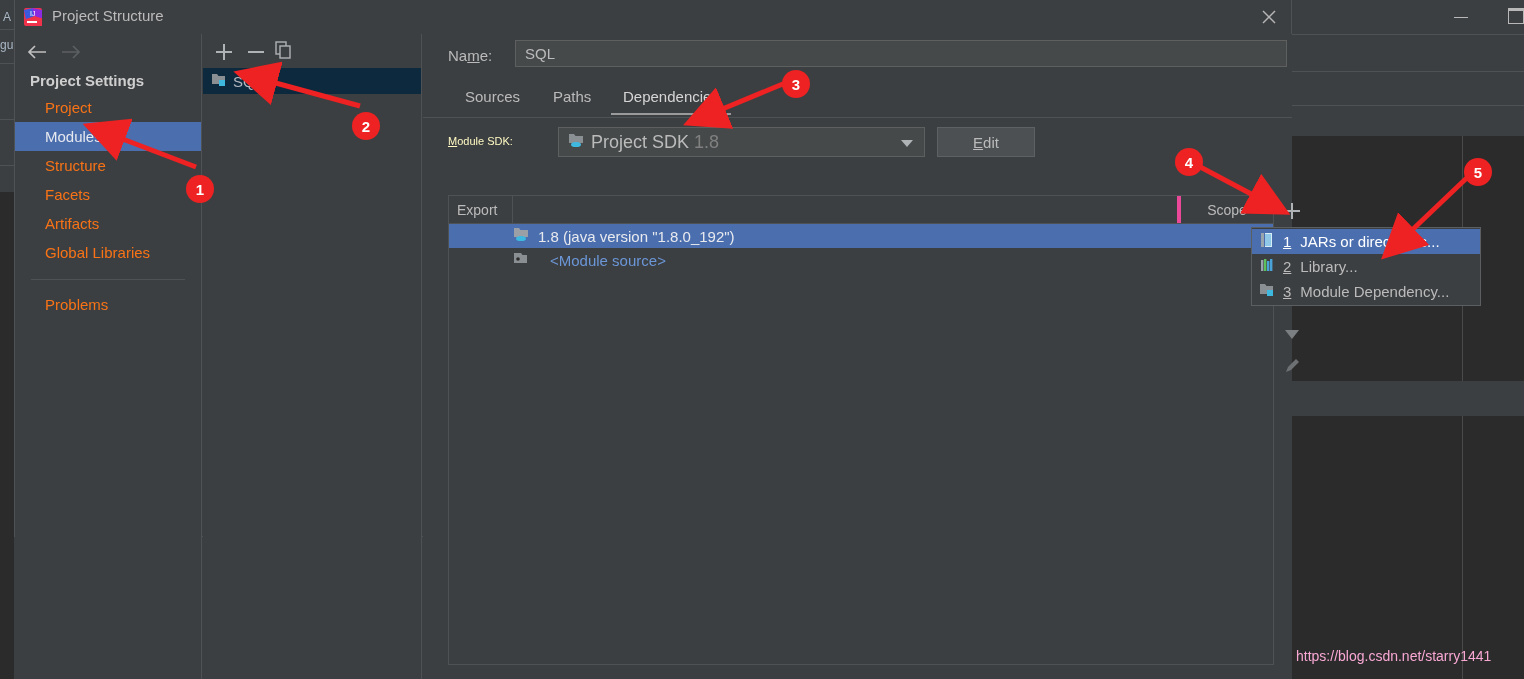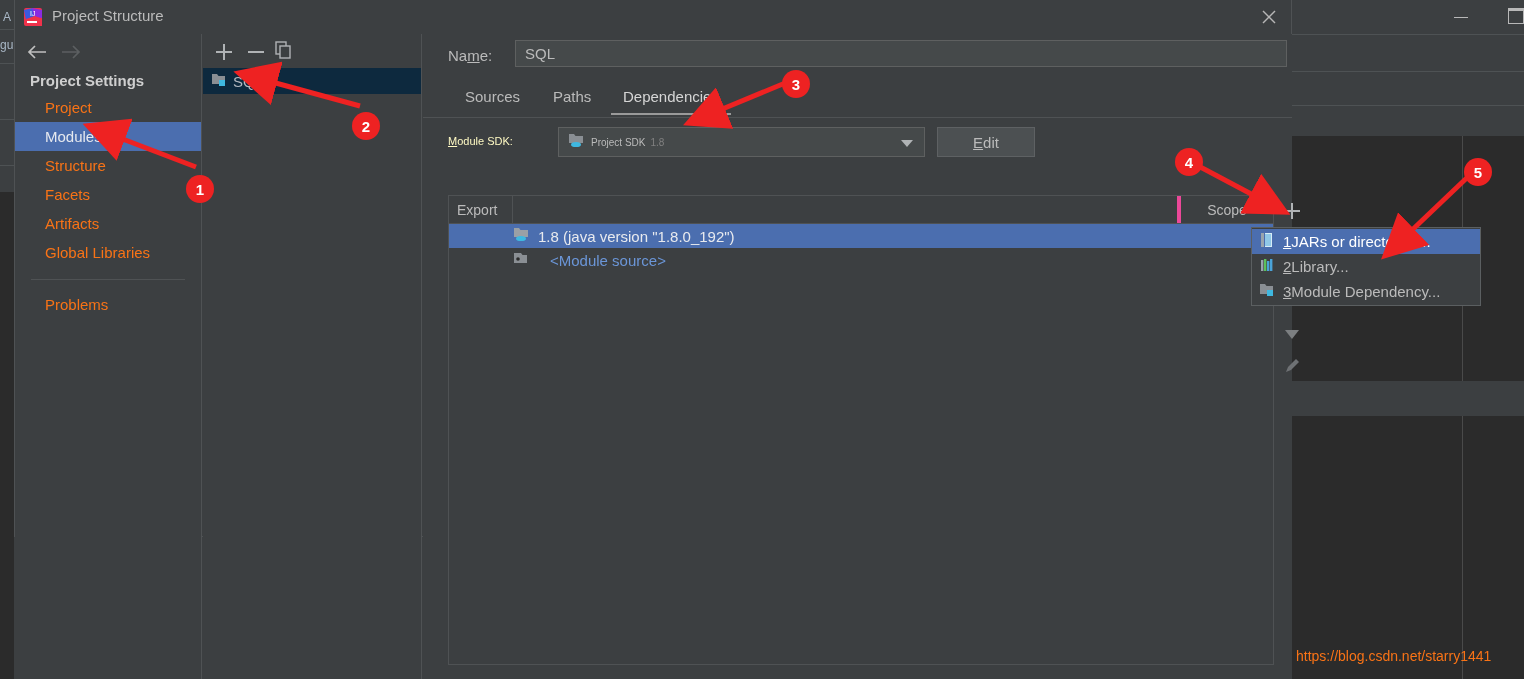--- a/index.html
+++ b/index.html
@@ -74,21 +74,21 @@
   .tabs { position: relative; height: 40px; border-bottom: 1px solid #4f5254; }
   .tab { position: absolute; top: 3px; height: 34px; line-height: 32px; font-size: 15px; color: #bbbbbb; cursor: default; padding: 0 12px; }
   .tab.active { border-bottom: 2px solid #9a9a9a; color: #d6d6d6; }
 
   .sdk-row { position: relative; height: 50px; }
   .sdk-label { position: absolute; left: 25px; top: 17px; font-size: 11px; color: #fef9c3; }
   .sdk-combo {
     position: absolute; left: 135px; top: 9px; width: 367px; height: 30px;
     background: #45494a; border: 1px solid #5e6060; display: flex; align-items: center; cursor: default;
   }
-  .sdk-combo .txt { font-size: 10px; color: #bbbbbb; margin-left: 6px; }
+  .sdk-combo .txt { font-size: 18px; color: #bbbbbb; margin-left: 6px; }
   .sdk-combo .dim { color: #808080; margin-left: 5px; }
   .combo-arrow { position: absolute; right: 11px; top: 12px; width: 0; height: 0;
     border-left: 6px solid transparent; border-right: 6px solid transparent; border-top: 7px solid #b0b3b5; }
   .edit-btn {
     position: absolute; left: 514px; top: 9px; width: 98px; height: 30px;
     background: #4c5052; border: 1px solid #5e6163; color: #bbbbbb; font-size: 15px;
     display: flex; align-items: center; justify-content: center; cursor: default;
     font-family: "Liberation Sans", sans-serif;
   }
   .edit-btn u { text-decoration: underline; }
@@ -117,33 +117,33 @@
 
   
   .popup {
     position: absolute; left: 1251px; top: 227px; width: 230px;
     background: #3c3f41; border: 1px solid #5b5f61; padding: 1px 0; z-index: 40;
   }
   .mi { display: flex; align-items: center; height: 25px; padding-left: 7px; cursor: default; }
   .mi.hl { background: #4b6eaf; }
   .mi-num { font-size: 15px; color: #bbbbbb; margin-left: 8px; text-decoration: underline; }
   .mi.hl .mi-num { color: #ffffff; }
-  .mi-label { font-size: 15px; color: #bbbbbb; }
+  .mi-label { font-size: 15px; color: #bbbbbb; margin-left: 9px; }
   .mi.hl .mi-label { color: #ffffff; }
 
   
   .badge {
     position: absolute; width: 28px; height: 28px; border-radius: 50%;
     background: #ee2222; color: #ffffff; font-size: 15px; font-weight: bold;
     display: flex; align-items: center; justify-content: center; z-index: 60;
   }
   .anno-svg { position: absolute; inset: 0; pointer-events: none; z-index: 55; }
 
   
-  .watermark { position: absolute; left: 1296px; top: 648px; font-size: 14px; color: #f97316; z-index: 70; }
+  .watermark { position: absolute; left: 1296px; top: 648px; font-size: 14px; color: #f9a8d4; z-index: 70; }
 </style>
 </head>
 <body>
 
 <div id="root">
 
   <div class="bg"></div>
 
   <div class="bg-left-editor"></div>
   <div class="bg-left-line" style="top:29px"></div>

